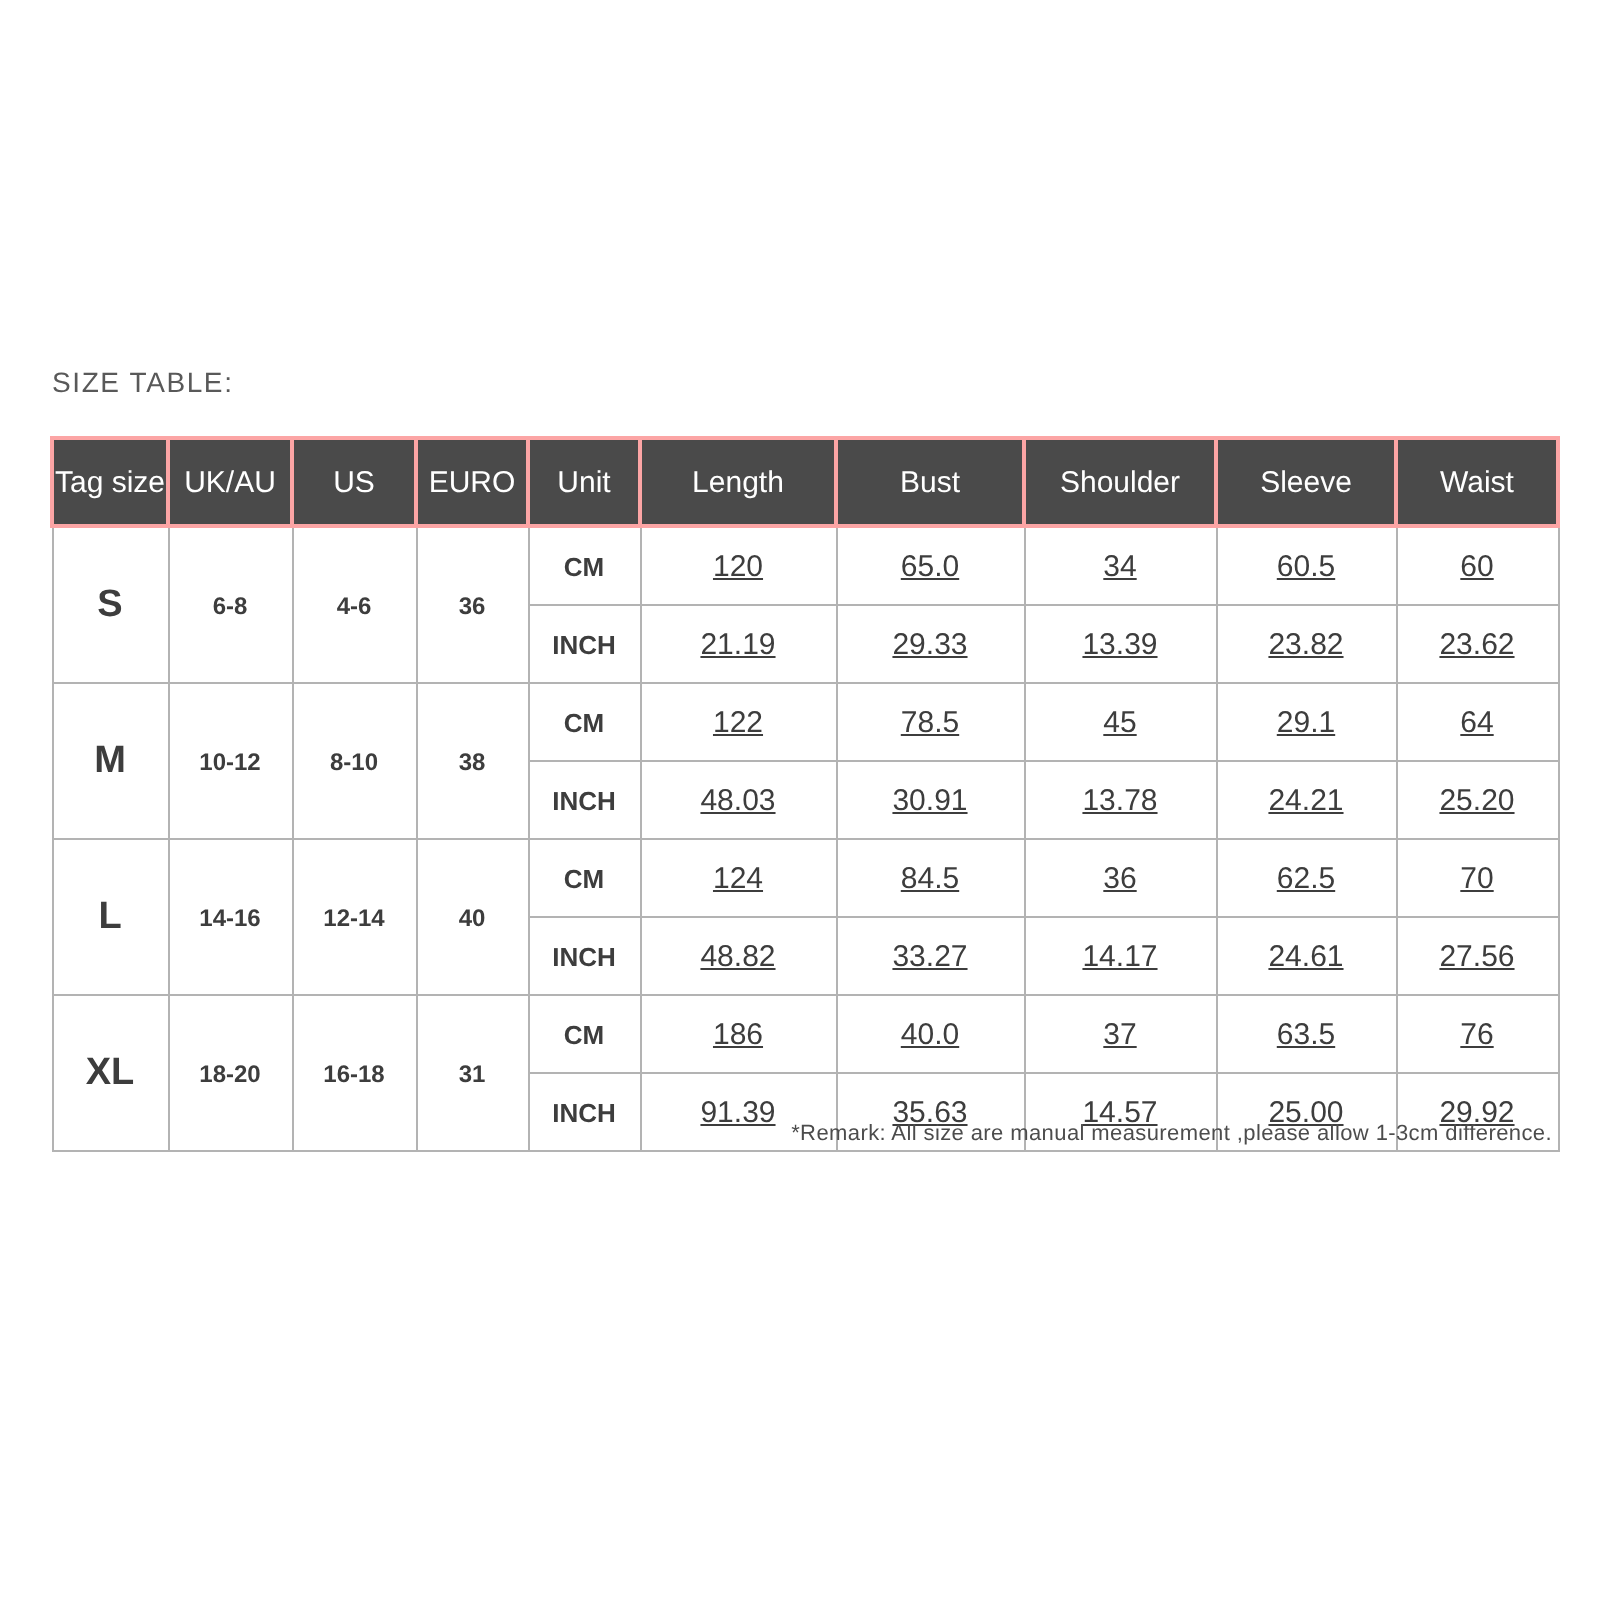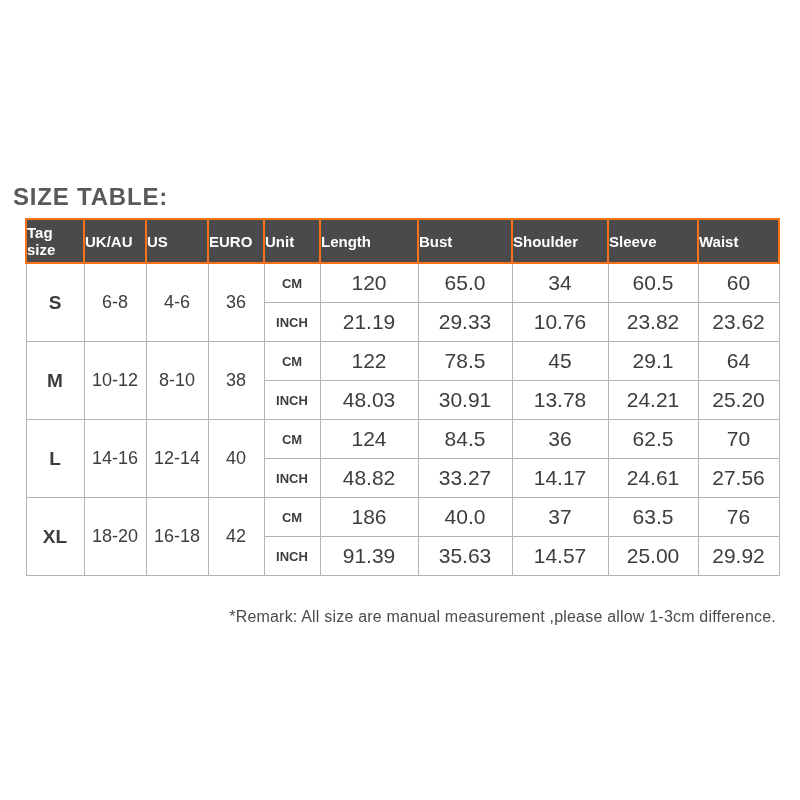--- a/index.html
+++ b/index.html
@@ -10,79 +10,80 @@
   }
   .page {
     position: relative;
     width: 800px;
     height: 800px;
     background: #ffffff;
     overflow: hidden;
   }
   .title {
     position: absolute;
-    left: 13px;
+    left: 26px;
     top: 183px;
-    font-size: 24px;
+    font-size: 14px;
     letter-spacing: 0.8px;
     color: var(--title-text, #595959);
-    font-weight: 700;
+    font-weight: 400;
   }
   table.size-table {
     position: absolute;
     left: 25px;
     top: 218px;
     border-collapse: collapse;
     table-layout: fixed;
     width: 753px;
   }
   table.size-table th {
     background: var(--header-bg, #4a4a4a);
     color: var(--header-text, #ffffff);
-    border: 2px solid #f97316;
+    border: 2px solid #fca5a5;
     height: 42px;
     font-size: 15px;
-    font-weight: 700;
-    text-align: left;
+    font-weight: 400;
+    text-align: center;
     vertical-align: middle;
     padding: 0;
   }
   table.size-table td {
     border: 1px solid var(--border, #b3b3b3);
     height: 38px;
     text-align: center;
     vertical-align: middle;
     padding: 0;
     color: var(--body-text, #3d3d3d);
   }
   td.tag {
     font-size: 19px;
     font-weight: 700;
     color: var(--strong-text, #222222);
   }
   td.range {
-    font-size: 18px;
-    font-weight: 400;
+    font-size: 12px;
+    font-weight: 700;
     color: var(--strong-text, #222222);
   }
   td.unit {
     font-size: 13px;
     font-weight: 700;
     color: var(--strong-text, #222222);
     margin-left: 23px;
   }
   td.val {
-    font-size: 21px;
+    font-size: 15px;
     font-weight: 400;
+    text-decoration: underline;
   }
   .remark {
     position: absolute;
     right: 24px;
-    top: 608px;
-    font-size: 16px;
+    top: 561px;
+    font-size: 11px;
     color: var(--remark-text, #4c4c4c);
     letter-spacing: 0.2px;
     margin-left: 36px;
   }
 </style>
 </head>
 <body>
 
 <div class="page">
 
@@ -126,21 +127,21 @@
         <td class="val">120</td>
         <td class="val">65.0</td>
         <td class="val">34</td>
         <td class="val">60.5</td>
         <td class="val">60</td>
       </tr>
       <tr>
         <td class="unit">INCH</td>
         <td class="val">21.19</td>
         <td class="val">29.33</td>
-        <td class="val">10.76</td>
+        <td class="val">13.39</td>
         <td class="val">23.82</td>
         <td class="val">23.62</td>
       </tr>
 
       <tr>
         <td class="tag" rowspan="2">M</td>
         <td class="range" rowspan="2">10-12</td>
         <td class="range" rowspan="2">8-10</td>
         <td class="range" rowspan="2">38</td>
         <td class="unit">CM</td>
@@ -177,21 +178,21 @@
         <td class="val">33.27</td>
         <td class="val">14.17</td>
         <td class="val">24.61</td>
         <td class="val">27.56</td>
       </tr>
 
       <tr>
         <td class="tag" rowspan="2">XL</td>
         <td class="range" rowspan="2">18-20</td>
         <td class="range" rowspan="2">16-18</td>
-        <td class="range" rowspan="2">42</td>
+        <td class="range" rowspan="2">31</td>
         <td class="unit">CM</td>
         <td class="val">186</td>
         <td class="val">40.0</td>
         <td class="val">37</td>
         <td class="val">63.5</td>
         <td class="val">76</td>
       </tr>
       <tr>
         <td class="unit">INCH</td>
         <td class="val">91.39</td>

